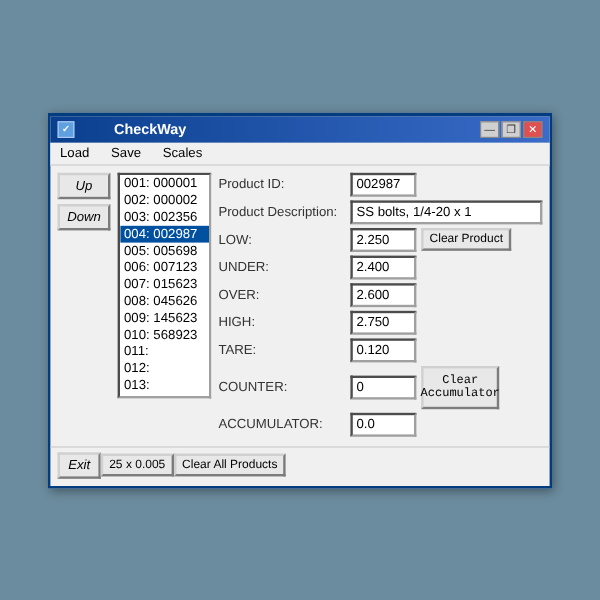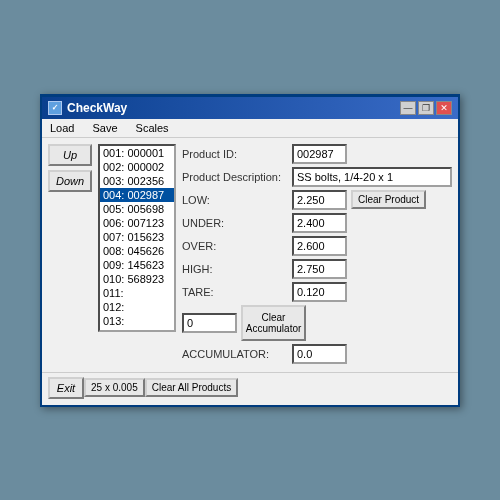--- a/index.html
+++ b/index.html
@@ -42,20 +42,21 @@
       display: flex;
       align-items: center;
       justify-content: center;
       font-size: 8px;
       color: white;
       font-weight: bold;
     }
     .title-text {
       font-size: 12px;
       font-weight: bold;
+      margin-left: 28px;
     }
     .title-buttons {
       display: flex;
       gap: 2px;
     }
     .title-btn {
       width: 16px;
       height: 14px;
       background: #d0d0d0;
       border: 1px solid #888;
@@ -176,20 +177,21 @@
       padding: 2px 5px;
       cursor: pointer;
       font-size: 10px;
       text-align: center;
       white-space: nowrap;
       height: 36px;
       width: 65px;
       display: flex;
       align-items: center;
       justify-content: center;
+      font-family: Liberation Mono, monospace;
     }
   </style>
 </head>
 <body>
 
 <div class="window">
 
   <div class="title-bar">
     <div class="title-bar-left">
       <div class="title-icon">✓</div>
@@ -271,20 +273,21 @@
         <input class="form-input short" type="text" value="2.750" style="">
       </div>
 
       <div class="form-row">
         <span class="form-label">TARE:</span>
         <input class="form-input short" type="text" value="0.120" style="">
       </div>
 
       <div class="row-with-btn">
         <div class="form-row">
+          <span class="form-label">COUNTER:</span>
           <input class="form-input short" type="text" value="0" style="">
         </div>
         <div class="accumulator-btn">Clear<br>Accumulator</div>
       </div>
 
       <div class="form-row">
         <span class="form-label">ACCUMULATOR:</span>
         <input class="form-input short" type="text" value="0.0" style="">
       </div>
     </div>

